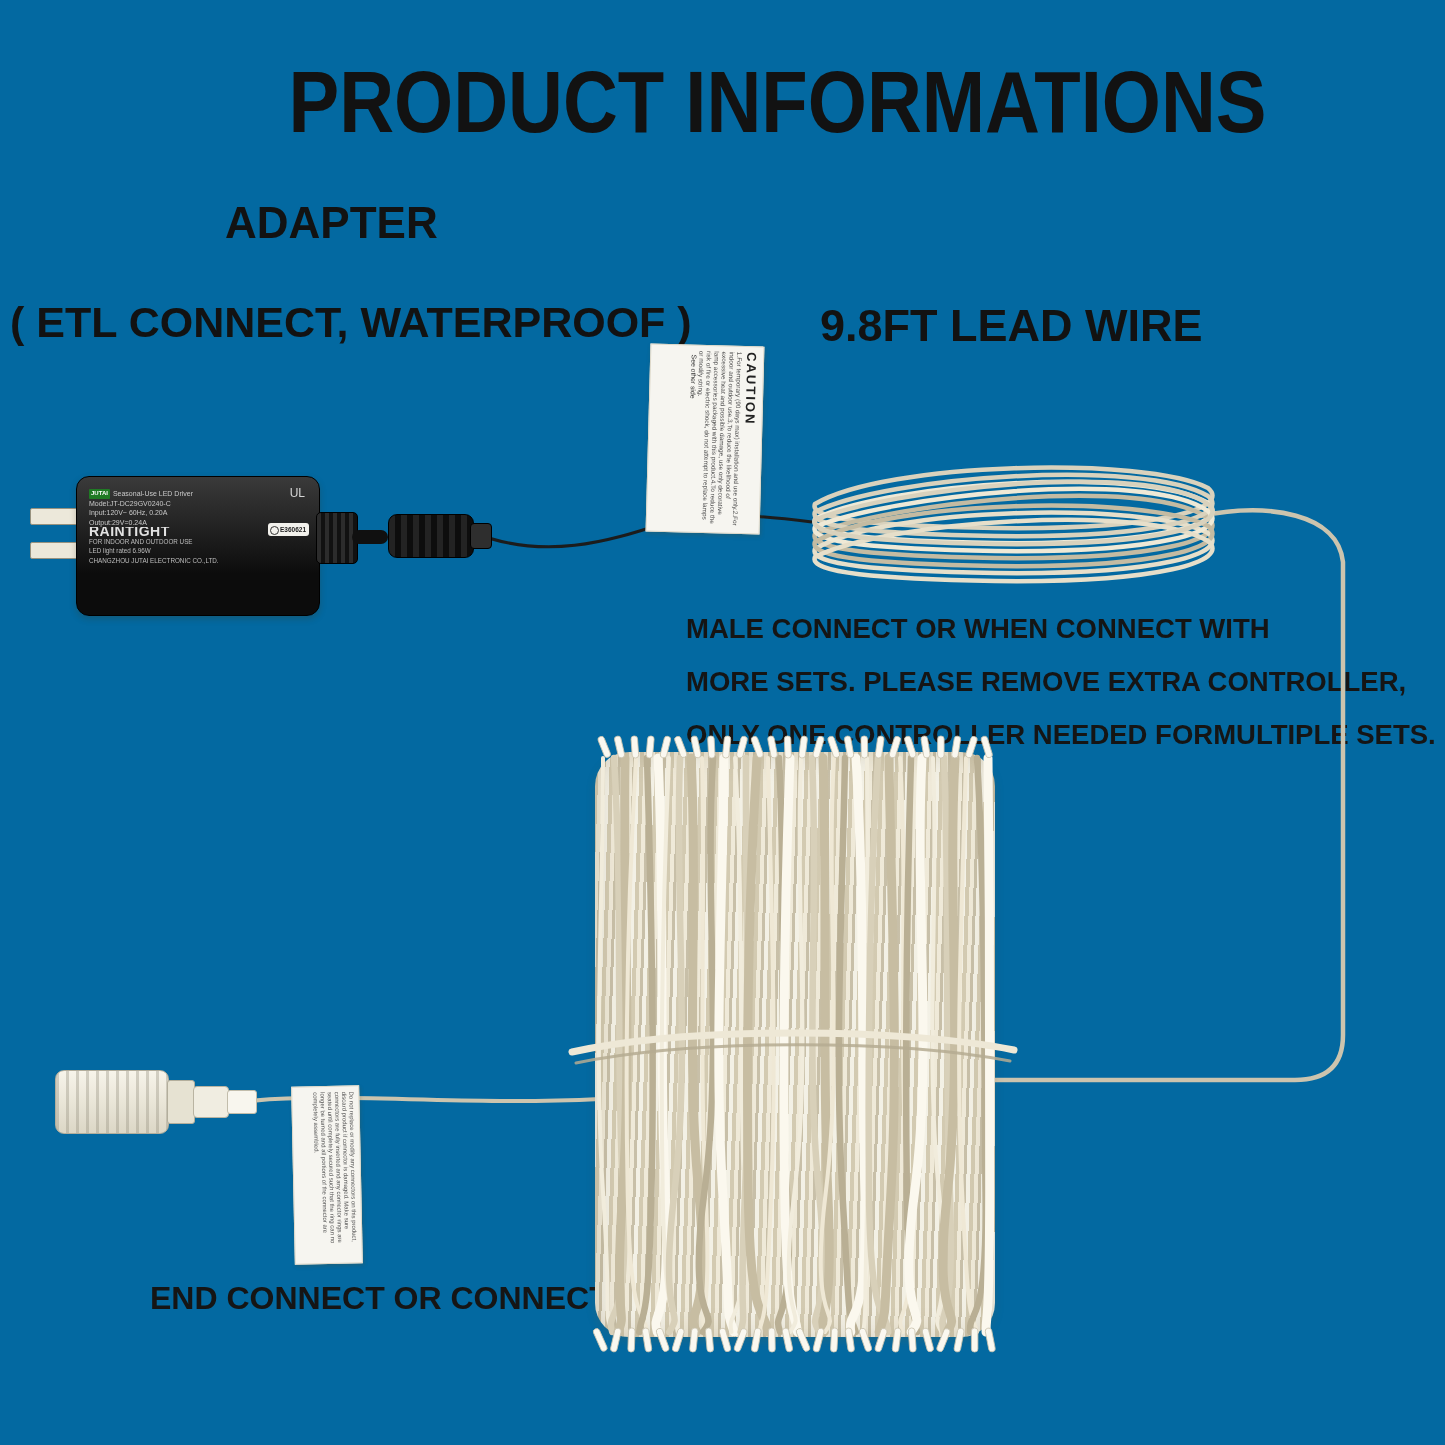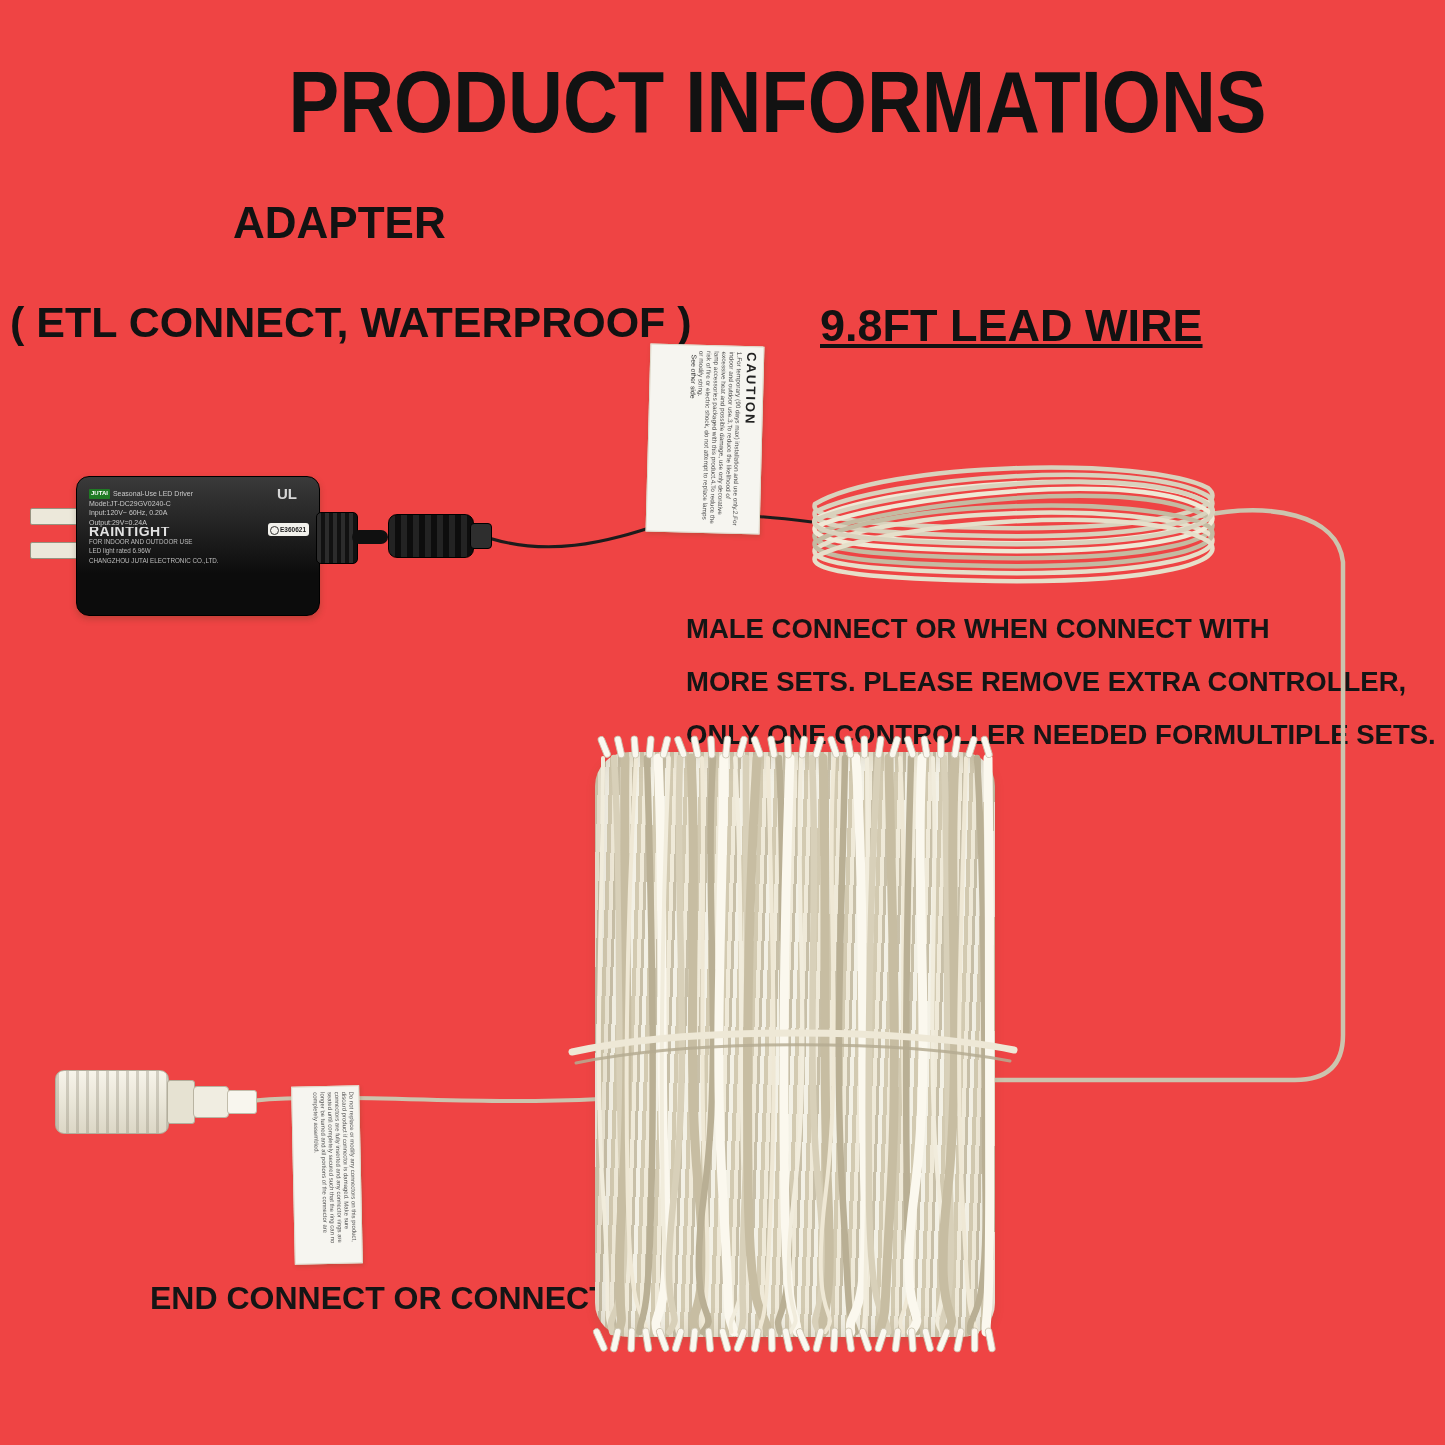--- a/index.html
+++ b/index.html
@@ -1,31 +1,31 @@
 <!DOCTYPE html>
 <html><head>
 <meta charset="utf-8">
 <style>
   html,body{margin:0;padding:0;}
   .canvas{
     position:relative; width:1445px; height:1445px;
-    background:#ef4444; overflow:hidden;
+    background:#0369a1; overflow:hidden;
     font-family:"Liberation Sans", sans-serif; color:#111;
   }
   .abs{position:absolute;}
   .hd{font-weight:bold; color:#121212; white-space:nowrap;}
 
   .title{
     left:110px; right:0; top:52px; text-align:center;
     font-size:76px; letter-spacing:0px;
     transform:scaleY(1.14); transform-origin:top center;
   }
-  .lbl-adapter{left:233px; top:198px; font-size:44px;text-align:right;}
+  .lbl-adapter{left:225px; top:198px; font-size:44px;text-align:right;}
   .lbl-etl{left:10px; top:298px; font-size:43px;}
-  .lbl-leadwire{left:820px; top:300px; font-size:45px;text-decoration:underline;}
+  .lbl-leadwire{left:820px; top:300px; font-size:45px;}
   .lbl-curtain{left:988px; top:1192px; font-size:47px;}
 
   .note{font-weight:bold; font-size:27.5px; white-space:nowrap; color:#151515;}
   .note-male-1{left:686px; top:613px;}
   .note-male-2{left:686px; top:666px;}
   .note-male-3{left:686px; top:719px;}
   .note-end-1{left:150px; top:1280px; font-size:32px;}
   .note-end-2{left:8px; top:1338px; font-size:32px;}
 
   svg{display:block;}
@@ -43,21 +43,21 @@
   }
   .adapter-label{
     position:absolute; left:12px; top:12px; right:10px; bottom:10px;
     font-size:7px; line-height:9.5px; color:#c9c9c9; font-family:"Liberation Sans",sans-serif;
   }
   .al-row{white-space:nowrap; overflow:hidden;}
   .brand-chip{
     display:inline-block; background:#1f7a24; color:#fff; font-size:6px; font-weight:bold;
     padding:0 2px; border-radius:1px; margin-right:3px; vertical-align:middle;
   }
-  .ul-mark{position:absolute; right:12px; top:0; font-size:15px; font-weight:bold; color:#d6d6d6;}
+  .ul-mark{position:absolute; right:4px; top:0; font-size:12px; font-weight:normal; color:#d6d6d6;}
   .etl-pill{
     position:absolute; right:0px; top:34px; background:#f2f1ec; color:#222;
     font-size:6.5px; font-weight:bold; padding:2px 3px 1px 12px; border-radius:3px;
   }
   .etl-pill::before{
     content:""; position:absolute; left:2px; top:3px; width:7px; height:7px;
     border:1px solid #333; border-radius:50%;
   }
   .al-raintight{font-size:14px; font-weight:bold; color:#e2e2e2; letter-spacing:.5px;}
   .al-small{font-size:6.3px; color:#bdbdbd;}

